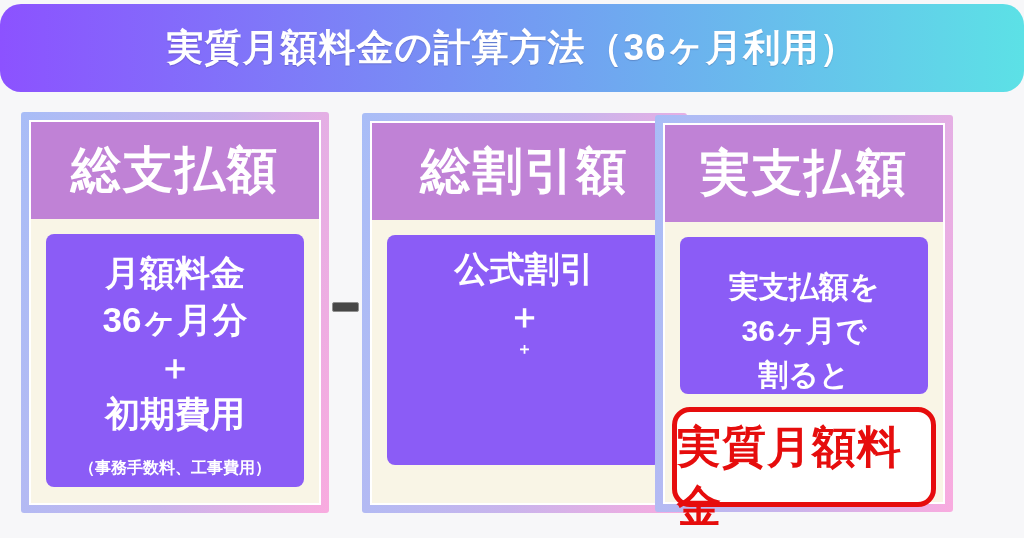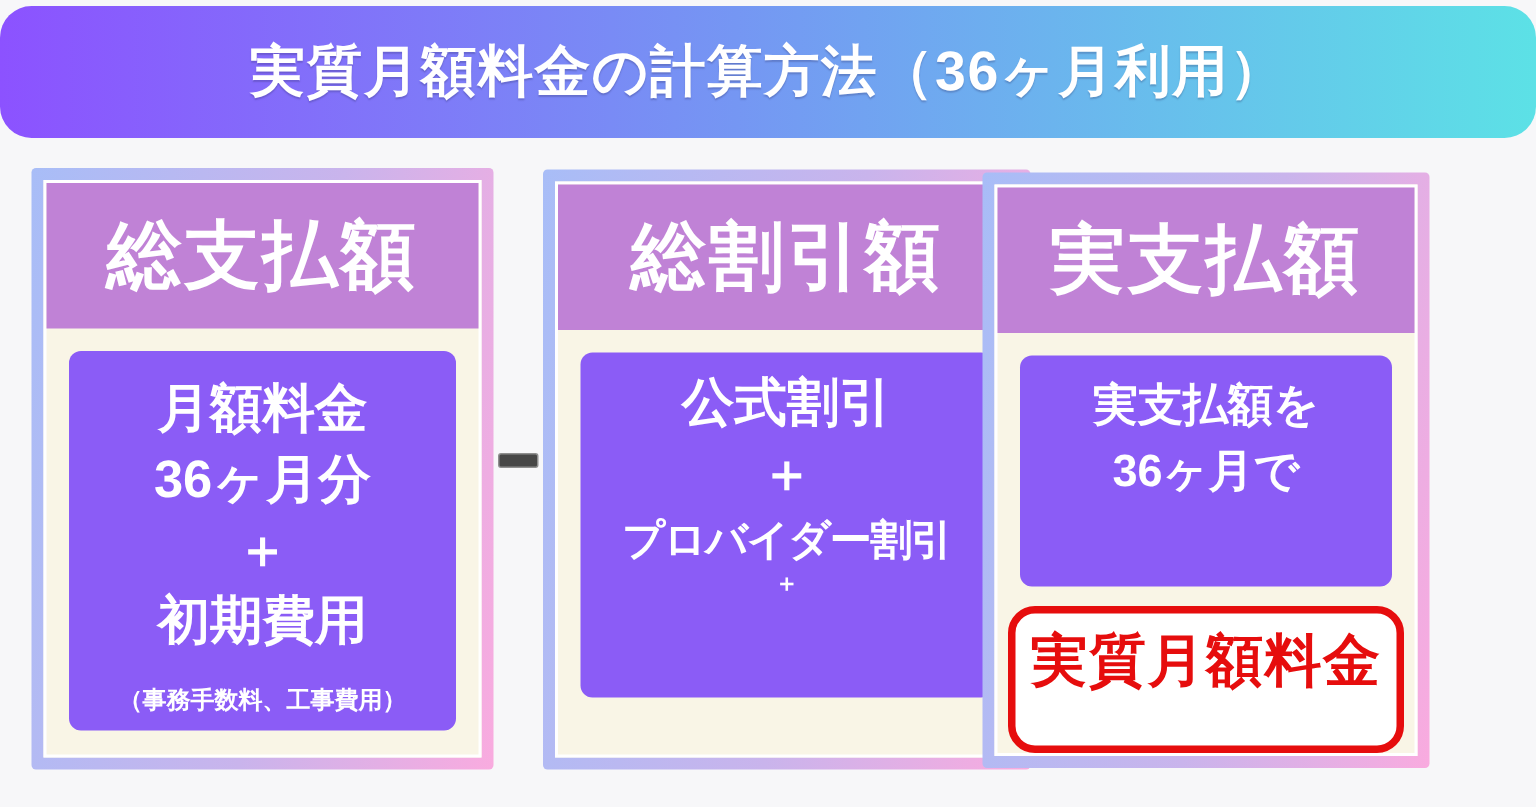--- a/index.html
+++ b/index.html
@@ -46,35 +46,35 @@
   }
 
   
   .green-box {
     background: #8b5cf6; border-radius: 8px;
     margin: 15px 15px 0;
     color: #ffffff; text-align: center;
   }
   .gb1 { height: 253px; padding-top: 15px; }
   .gb2 { height: 230px; padding-top: 10px; }
-  .gb3 { height: 157px; padding-top: 12px; }
+  .gb3 { height: 157px; padding-top: 28px; }
 
   .t36 { font-size: 35px; line-height: 47px; }
   .t30 { font-size: 30px; line-height: 44px; }
   .t29 { font-size: 28px; line-height: 41px; letter-spacing: -1px; }
   .t20 { font-size: 20px; line-height: 27px; }
   .t17 { font-size: 16px; line-height: 26px; margin-top: 18px; }
   .t16 { font-size: 16px; line-height: 20px; }
 
   
   .result-box {
     margin: 13px 7px 0; height: 100px;
     background: #ffffff;
     border: 5px solid #e60d0d; border-radius: 18px;
-    color: #e60d0d; font-size: 38px; letter-spacing: 1px;
+    color: #e60d0d; font-size: 44px; letter-spacing: 1px;
     display: flex; justify-content: center; align-items: flex-start;
     padding-top: 6px;
   }
 
   
   .op-bar {
     height: 8px; background: #474747;
     border: 1px solid #8f8f8f; border-radius: 2px;
   }
   .op-minus { position: absolute; left: 332px; top: 302px; width: 27px; }
@@ -108,37 +108,37 @@
   <div class="op-minus">
     <div class="op-bar"></div>
   </div>
 
   <section class="card card2">
     <div class="card-inner">
       <div class="card-header">総割引額</div>
       <div class="green-box gb2">
         <div class="t36">公式割引</div>
         <div class="t36">＋</div>
-        <div class="t29">プロバイダー割引</div>
         <div class="t16">＋</div>
       </div>
     </div>
   </section>
 
   <div class="op-equals">
     <div class="op-bar"></div>
     <div class="op-bar"></div>
   </div>
 
   <section class="card card3">
     <div class="card-inner">
       <div class="card-header">実支払額</div>
       <div class="green-box gb3">
         <div class="t30">実支払額を</div>
         <div class="t30">36ヶ月で</div>
+        <div class="t30">割ると</div>
       </div>
       <div class="result-box">
         <span>実質月額料金</span>
       </div>
     </div>
   </section>
 
 </div>
 
 </body></html>

